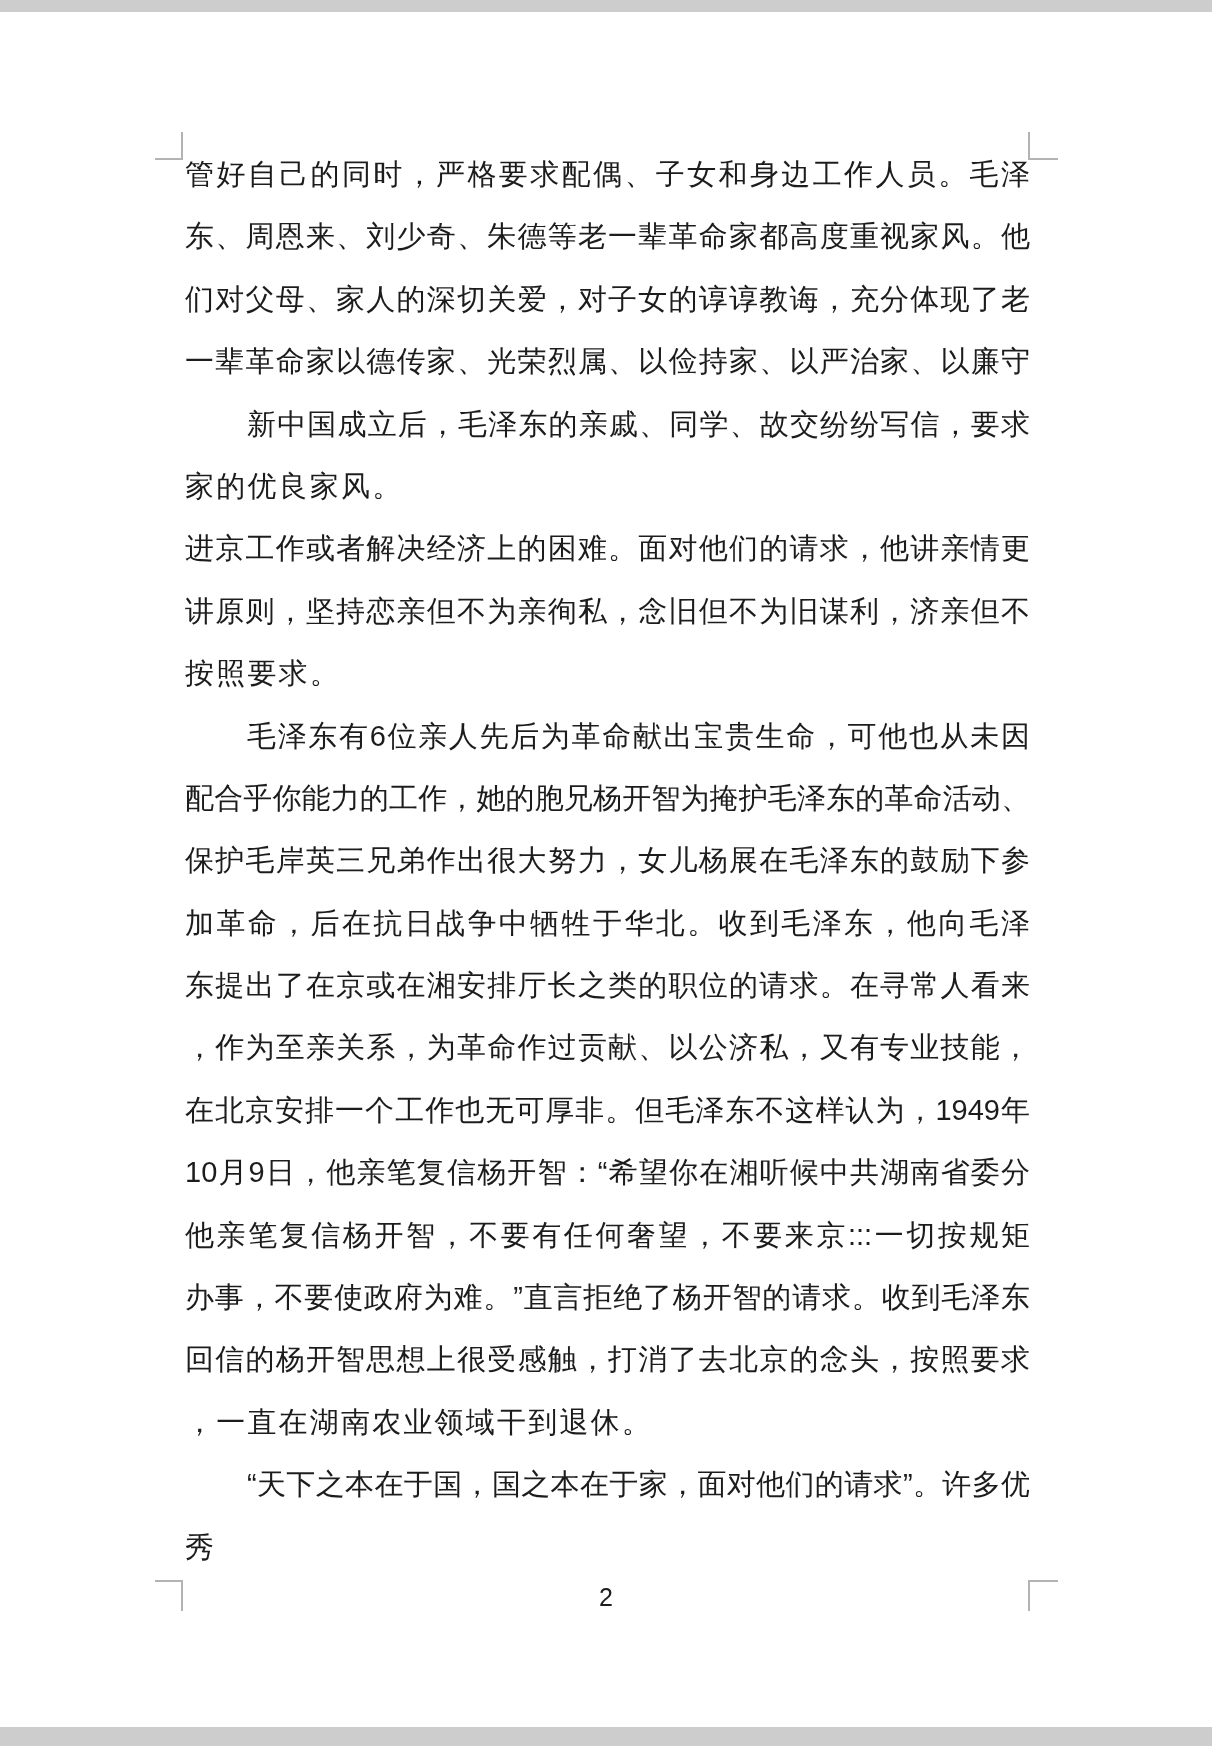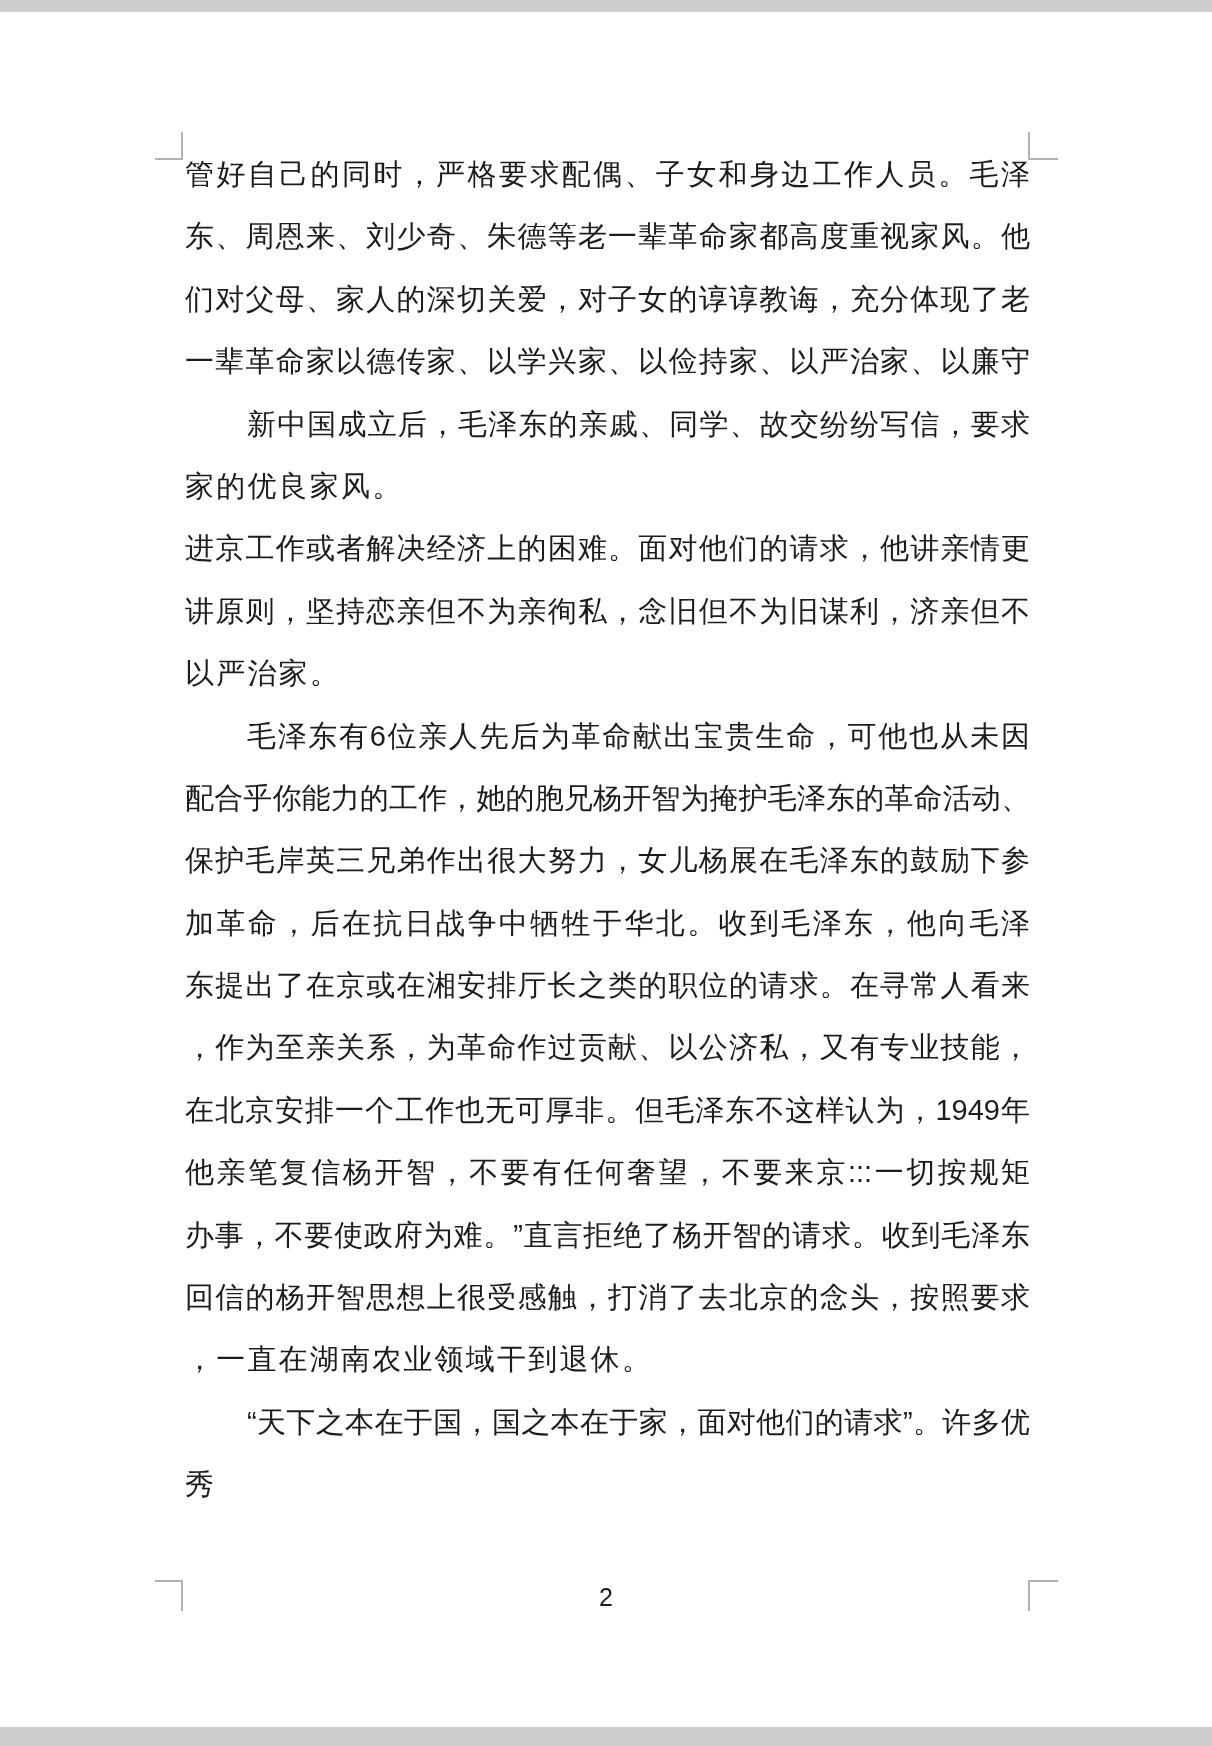--- a/index.html
+++ b/index.html
@@ -76,33 +76,34 @@
 
   <div class="crop-mark tl"></div>
   <div class="crop-mark tr"></div>
   <div class="crop-mark bl"></div>
   <div class="crop-mark br"></div>
 
   <div class="text-body" id="text-body">
       <div class="text-line fill">管好自己的同时，严格要求配偶、子女和身边工作人员。毛泽</div>
       <div class="text-line fill">东、周恩来、刘少奇、朱德等老一辈革命家都高度重视家风。他</div>
       <div class="text-line fill">们对父母、家人的深切关爱，对子女的谆谆教诲，充分体现了老</div>
-      <div class="text-line fill">一辈革命家以德传家、以学兴家、以俭持家、以严治家、以廉守</div>
+      <div class="text-line fill">一辈革命家以德传家、光荣烈属、以俭持家、以严治家、以廉守</div>
       <div class="text-line fill indent">新中国成立后，毛泽东的亲戚、同学、故交纷纷写信，要求</div>
       <div class="text-line">家的优良家风。</div>
       <div class="text-line fill">进京工作或者解决经济上的困难。面对他们的请求，他讲亲情更</div>
       <div class="text-line fill">讲原则，坚持恋亲但不为亲徇私，念旧但不为旧谋利，济亲但不</div>
-      <div class="text-line">以严治家。</div>
+      <div class="text-line">按照要求。</div>
       <div class="text-line fill indent">毛泽东有6位亲人先后为革命献出宝贵生命，可他也从未因</div>
       <div class="text-line fill">配合乎你能力的工作，她的胞兄杨开智为掩护毛泽东的革命活动、</div>
       <div class="text-line fill">保护毛岸英三兄弟作出很大努力，女儿杨展在毛泽东的鼓励下参</div>
       <div class="text-line fill">加革命，后在抗日战争中牺牲于华北。收到毛泽东，他向毛泽</div>
       <div class="text-line fill">东提出了在京或在湘安排厅长之类的职位的请求。在寻常人看来</div>
       <div class="text-line fill">，作为至亲关系，为革命作过贡献、以公济私，又有专业技能，</div>
       <div class="text-line fill">在北京安排一个工作也无可厚非。但毛泽东不这样认为，1949年</div>
+      <div class="text-line fill">10月9日，他亲笔复信杨开智：“希望你在湘听候中共湖南省委分</div>
       <div class="text-line fill">他亲笔复信杨开智，不要有任何奢望，不要来京:::一切按规矩</div>
       <div class="text-line fill">办事，不要使政府为难。”直言拒绝了杨开智的请求。收到毛泽东</div>
       <div class="text-line fill">回信的杨开智思想上很受感触，打消了去北京的念头，按照要求</div>
       <div class="text-line">，一直在湖南农业领域干到退休。</div>
       <div class="text-line fill indent">“天下之本在于国，国之本在于家，面对他们的请求”。许多优秀</div>
     </div>
 
   <div class="page-number">2</div>
 
   <div class="edge-bar bottom"></div>

